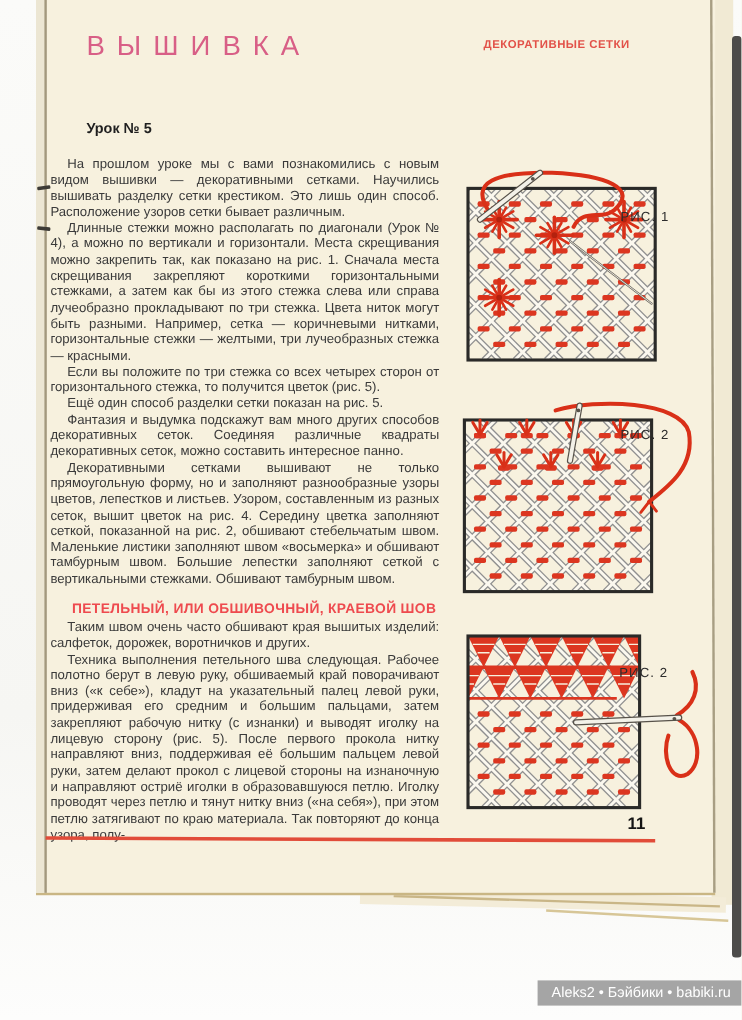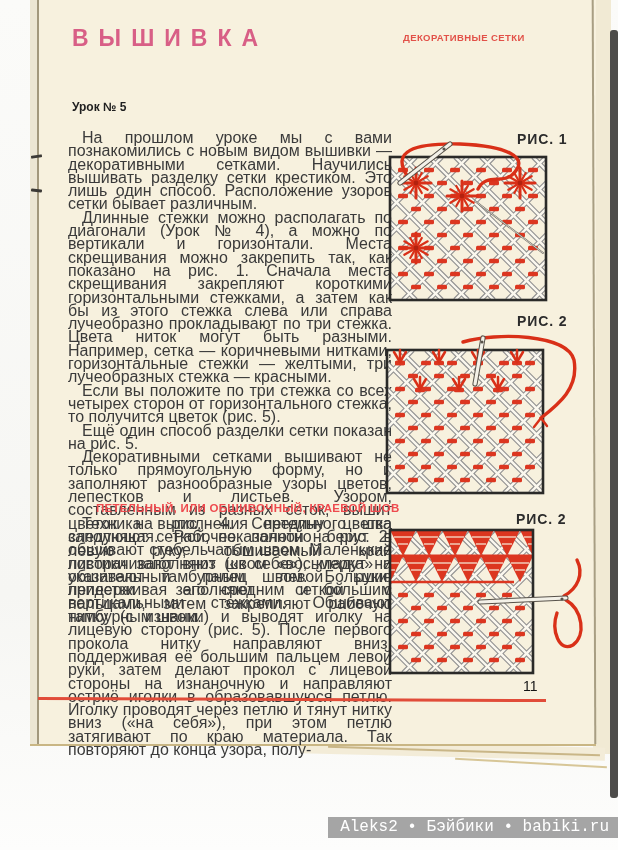--- a/index.html
+++ b/index.html
@@ -25,73 +25,72 @@
   }
   .page-left-margin { position:absolute; left:0; top:0; width:7px; height:100%; background:#ece6d3; }
   .page-edge-left  { position:absolute; left:7px; top:0; width:2px; height:100%; background:#85795c; opacity:.75; }
   .page-edge-right { position:absolute; left:563px; top:0; width:2px; height:100%; background:#948a6b; opacity:.8; transform:rotate(-.2deg); }
   .staple { position:absolute; left:1px; width:11px; height:3px; background:#3c3a36; border-radius:1px; }
   .staple.s1 { top:155px; transform:rotate(-8deg); }
   .staple.s2 { top:189px; transform:rotate(6deg); }
 
   .masthead {
     position:absolute; left:42px; top:25px;
-    font-size:23px; font-weight:bold; letter-spacing:10px;
+    font-size:23px; font-weight:normal; letter-spacing:10px;
     color:#d85f86;
     text-align:center;
   }
   .section-header {
     position:absolute; left:373px; top:32px;
     font-size:9.5px; font-weight:bold; letter-spacing:.4px;
     color:#e25148;
   }
   .lesson-title {
     position:absolute; left:42px; top:100px;
     font-size:12px; font-weight:bold; color:#1f1f1f;
   }
   .text-col {
-    position:absolute; left:38px; width:324px;
-    font-size:16px; line-height:13.3px; color:#3a3a3a;
+    position:absolute; left:12px; width:324px;
+    font-size:11px; line-height:13.3px; color:#3a3a3a;
     text-align:justify;
   }
   .text-col p { text-indent:14px; }
   #text-top { top:131px; }
   #text-bottom { top:517px; }
   .subsection-heading {
     position:absolute; left:30px; top:502px; width:340px;
     font-size:11.5px; font-weight:bold; letter-spacing:.3px;
     color:#ee4a4e;
-    margin-left:36px;
   }
   .page-number {
     position:absolute; left:493px; top:678px;
-    font-size:14px; font-weight:normal; color:#141414;
+    font-size:14px; font-weight:bold; color:#141414;
   }
   .bottom-rule {
     position:absolute; left:8px; top:698px; width:508px; height:2.5px;
     background:#e14c39; transform:rotate(.25deg);
   }
 
   .figure { position:absolute; width:225px; height:172px; }
   #figure-1 { left:350px; top:141px; }
   #figure-2 { left:347px; top:334px; }
   #figure-3 { left:350px; top:514px; }
   .fig-label {
-    position:absolute; font-size:14px; font-weight:bold;
-    letter-spacing:.9px; color:#2c2c2c;
+    position:absolute; font-size:11px; font-weight:normal;
+    letter-spacing:.9px; color:#2c2c2c;margin-top:44px;
   }
   #fig-label-1 { left:487px; top:131px; }
   #fig-label-2 { left:487px; top:313px;text-align:center; }
   #fig-label-3 { left:486px; top:511px; }
 
   .watermark {
     position:absolute; right:0; top:817px; height:21px;
     padding:0 9px 0 12px;
     background:rgba(145,145,145,.82);
-    color:#fff; font-size:16px; line-height:21px;font-family:Liberation Mono, monospace;
+    color:#fff; font-size:12px; line-height:21px;
   }
 </style>
 </head>
 <body>
 
 <div class="scan-bg"></div>
 <div class="under-page"></div>
 <div class="dark-strip"></div>
 <div class="stack-fill"></div>
 <div class="stack-line1"></div>
@@ -106,26 +105,28 @@
 
   <div class="masthead">ВЫШИВКА</div>
   <div class="section-header">ДЕКОРАТИВНЫЕ СЕТКИ</div>
   <div class="lesson-title">Урок № 5</div>
 
   <div id="text-top" class="text-col">
       <p>На прошлом уроке мы с вами познакомились с новым видом вышивки — декоративными сетками. Научились вышивать разделку сетки крестиком. Это лишь один способ. Расположение узоров сетки бывает различным.</p>
       <p>Длинные стежки можно располагать по диагонали (Урок № 4), а можно по вертикали и горизонтали. Места скрещивания можно закрепить так, как показано на рис. 1. Сначала места скрещивания закрепляют короткими горизонтальными стежками, а затем как бы из этого стежка слева или справа лучеобразно прокладывают по три стежка. Цвета ниток могут быть разными. Например, сетка — коричневыми нитками, горизонтальные стежки — желтыми, три лучеобразных стежка — красными.</p>
       <p>Если вы положите по три стежка со всех четырех сторон от горизонтального стежка, то получится цветок (рис. 5).</p>
       <p>Ещё один способ разделки сетки показан на рис. 5.</p>
+      <p>Фантазия и выдумка подскажут вам много других способов декоративных сеток. Соединяя различные квадраты декоративных сеток, можно составить интересное панно.</p>
       <p>Декоративными сетками вышивают не только прямоугольную форму, но и заполняют разнообразные узоры цветов, лепестков и листьев. Узором, составленным из разных сеток, вышит цветок на рис. 4. Середину цветка заполняют сеткой, показанной на рис. 2, обшивают стебельчатым швом. Маленькие листики заполняют швом «восьмерка» и обшивают тамбурным швом. Большие лепестки заполняют сеткой с вертикальными стежками. Обшивают тамбурным швом.</p>
     </div>
 
   <div class="subsection-heading">ПЕТЕЛЬНЫЙ, ИЛИ ОБШИВОЧНЫЙ, КРАЕВОЙ ШОВ</div>
 
   <div id="text-bottom" class="text-col">
+      <p>Таким швом очень часто обшивают края вышитых изделий: салфеток, дорожек, воротничков и других.</p>
       <p>Техника выполнения петельного шва следующая. Рабочее полотно берут в левую руку, обшиваемый край поворачивают вниз («к себе»), кладут на указательный палец левой руки, придерживая его средним и большим пальцами, затем закрепляют рабочую нитку (с изнанки) и выводят иголку на лицевую сторону (рис. 5). После первого прокола нитку направляют вниз, поддерживая её большим пальцем левой руки, затем делают прокол с лицевой стороны на изнаночную и направляют остриё иголки в образовавшуюся петлю. Иголку проводят через петлю и тянут нитку вниз («на себя»), при этом петлю затягивают по краю материала. Так повторяют до конца узора, полу-</p>
     </div>
 
   <div id="figure-1" class="figure"><svg width="225" height="172" viewBox="0 0 225 172" xmlns="http://www.w3.org/2000/svg">
   <defs>
           <clipPath id="figure-1c">
             <rect x="10" y="16" width="156" height="143"></rect>
           </clipPath>
         </defs>
   <g clip-path="url(#figure-1c)">

